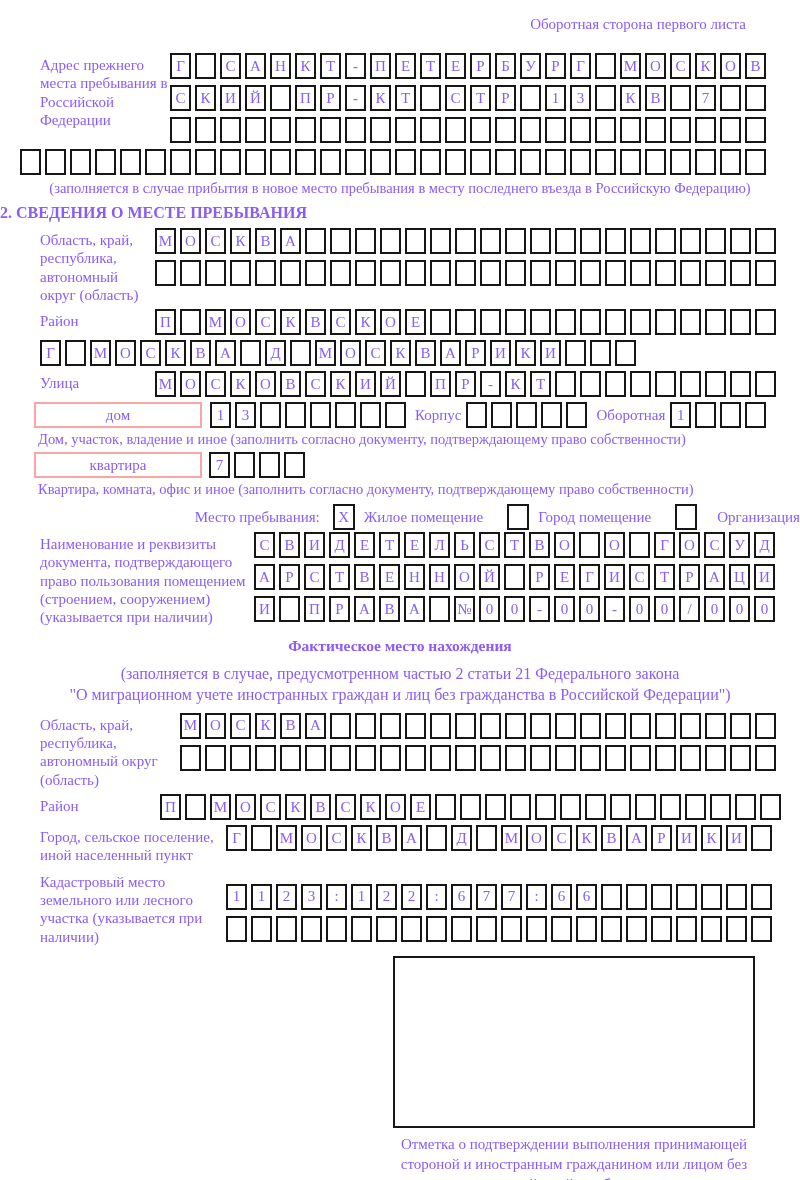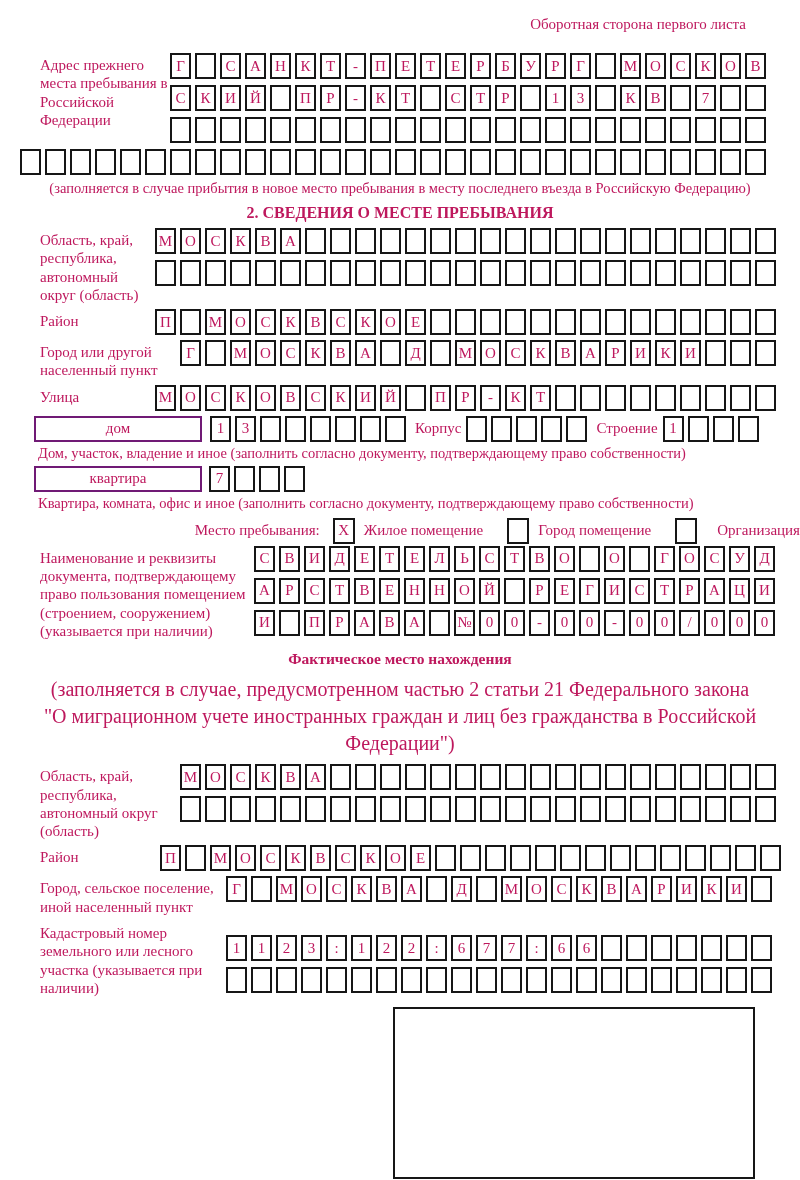--- a/index.html
+++ b/index.html
@@ -1,52 +1,52 @@
 <!DOCTYPE html>
 <html><head>
 <meta charset="utf-8">
 <style>
   * { box-sizing: border-box; }
   html,body { margin:0; padding:0; background:#fff; }
   .page {
     position:relative; width:800px; height:1180px; overflow:hidden;
-    background:#fff; color:#be185d;
+    background:#fff; color:#8b5cf6;
     font-family:"Liberation Serif", serif;
   }
   .hdr-note { text-align:right; padding:16px 54px 0 0; font-size:15px; }
 
   .field { display:flex; align-items:flex-start; margin-left:40px; margin-bottom:5px; }
   .flabel { font-size:15px; line-height:1.22; flex-shrink:0; padding-top:3px; }
   .w130{width:130px;} .w115{width:115px;} .w140{width:140px;} .w214{width:214px;}
   .w120{width:120px;} .w186{width:186px;}
   .rows { display:flex; flex-direction:column; gap:6px; }
   .brow { display:flex; gap:4px; }
   .cbox {
     width:21px; height:26px; border:2px solid #161616; flex-shrink:0;
     display:flex; align-items:center; justify-content:center;
     font-size:15px; line-height:1;
   }
   .fullrow { margin:6px 0 0 20px; }
   .center-note { text-align:center; font-size:14.5px; margin-top:5px; }
-  .sec-title { text-align:center; font-size:16px; font-weight:bold; margin:7px 0 6px 0; }
+  .sec-title { text-align:left; font-size:16px; font-weight:bold; margin:7px 0 6px 0; }
 
   .house-row { display:flex; align-items:center; margin:2px 0 3px 34px; }
-  .widebox { height:26px; border:2px solid #701a75; display:flex; align-items:center; justify-content:center; font-size:15px; }
+  .widebox { height:26px; border:2px solid #fca5a5; display:flex; align-items:center; justify-content:center; font-size:15px; }
   .wb-house { width:168px; margin-right:8px; }
   .wb-flat { width:168px; margin-right:7px; }
   .inline-lbl { font-size:15px; margin:0 5px 0 9px; }
   .under-note { font-size:14.5px; margin:1px 0 4px 38px; }
 
   .place-row { display:flex; align-items:center; margin:6px 0 2px 40px; font-size:15px;justify-content:flex-end; }
   .checkbox { width:22px; height:26px; border:2px solid #161616; display:flex; align-items:center; justify-content:center; font-size:15px; flex-shrink:0; }
   .opt { display:flex; align-items:center; }
   .opt .olabel { margin-left:9px; }
   .choose-note { font-size:14.5px; margin:3px 0 8px 218px; }
 
-  .fact-note { text-align:center; font-size:20px; line-height:1.35; }
+  .fact-note { text-align:center; font-size:16px; line-height:1.35; }
   .fact-title { text-align:center; font-size:15.5px; font-weight:bold; margin:10px 0 8px 0; }
 
   .stamp-wrap { margin:10px 0 0 393px; width:362px; }
   .stamp-box { width:362px; height:172px; border:2px solid #161616; background:#fff; }
   .stamp-caption { margin-top:6px; text-align:center; font-size:15px; line-height:1.35; }
 </style>
 </head>
 <body>
 
 <div class="page">
@@ -259,21 +259,20 @@
           <span class="cbox"></span>
           <span class="cbox"></span>
           <span class="cbox"></span>
           <span class="cbox"></span>
           <span class="cbox"></span>
         </div>
     </div>
   </div>
 
   <div class="field">
-    <div class="flabel w140">Город или другой населенный пункт</div>
     <div class="rows">
       <div class="brow">
           <span class="cbox">Г</span>
           <span class="cbox"></span>
           <span class="cbox">М</span>
           <span class="cbox">О</span>
           <span class="cbox">С</span>
           <span class="cbox">К</span>
           <span class="cbox">В</span>
           <span class="cbox">А</span>
@@ -345,21 +344,21 @@
         <span class="cbox"></span>
       </div>
     <span class="inline-lbl">Корпус</span>
     <div class="brow">
         <span class="cbox"></span>
         <span class="cbox"></span>
         <span class="cbox"></span>
         <span class="cbox"></span>
         <span class="cbox"></span>
       </div>
-    <span class="inline-lbl">Строение</span>
+    <span class="inline-lbl">Оборотная</span>
     <div class="brow">
         <span class="cbox">1</span>
         <span class="cbox"></span>
         <span class="cbox"></span>
         <span class="cbox"></span>
       </div>
   </div>
   <div class="under-note">Дом, участок, владение и иное (заполнить согласно документу, подтверждающему право собственности)</div>
 
   <div class="house-row">
@@ -385,21 +384,21 @@
       <span class="checkbox"></span>
       <span class="olabel">Город помещение</span>
     </div>
     <div class="opt">
       <span class="checkbox"></span>
       <span class="olabel" style="margin-left:20px;">Организация</span>
     </div>
   </div>
 
   <div class="field">
-    <div class="flabel w214">Наименование и реквизиты документа, подтверждающему право пользования помещением (строением, сооружением) (указывается при наличии)</div>
+    <div class="flabel w214">Наименование и реквизиты документа, подтверждающего право пользования помещением (строением, сооружением) (указывается при наличии)</div>
     <div class="rows">
       <div class="brow">
           <span class="cbox">С</span>
           <span class="cbox">В</span>
           <span class="cbox">И</span>
           <span class="cbox">Д</span>
           <span class="cbox">Е</span>
           <span class="cbox">Т</span>
           <span class="cbox">Е</span>
           <span class="cbox">Л</span>
@@ -585,21 +584,21 @@
           <span class="cbox">Р</span>
           <span class="cbox">И</span>
           <span class="cbox">К</span>
           <span class="cbox">И</span>
           <span class="cbox"></span>
         </div>
     </div>
   </div>
 
   <div class="field">
-    <div class="flabel w186">Кадастровый номер земельного или лесного участка (указывается при наличии)</div>
+    <div class="flabel w186">Кадастровый место земельного или лесного участка (указывается при наличии)</div>
     <div class="rows" style="padding-top:14px;">
       <div class="brow">
           <span class="cbox">1</span>
           <span class="cbox">1</span>
           <span class="cbox">2</span>
           <span class="cbox">3</span>
           <span class="cbox">:</span>
           <span class="cbox">1</span>
           <span class="cbox">2</span>
           <span class="cbox">2</span>

